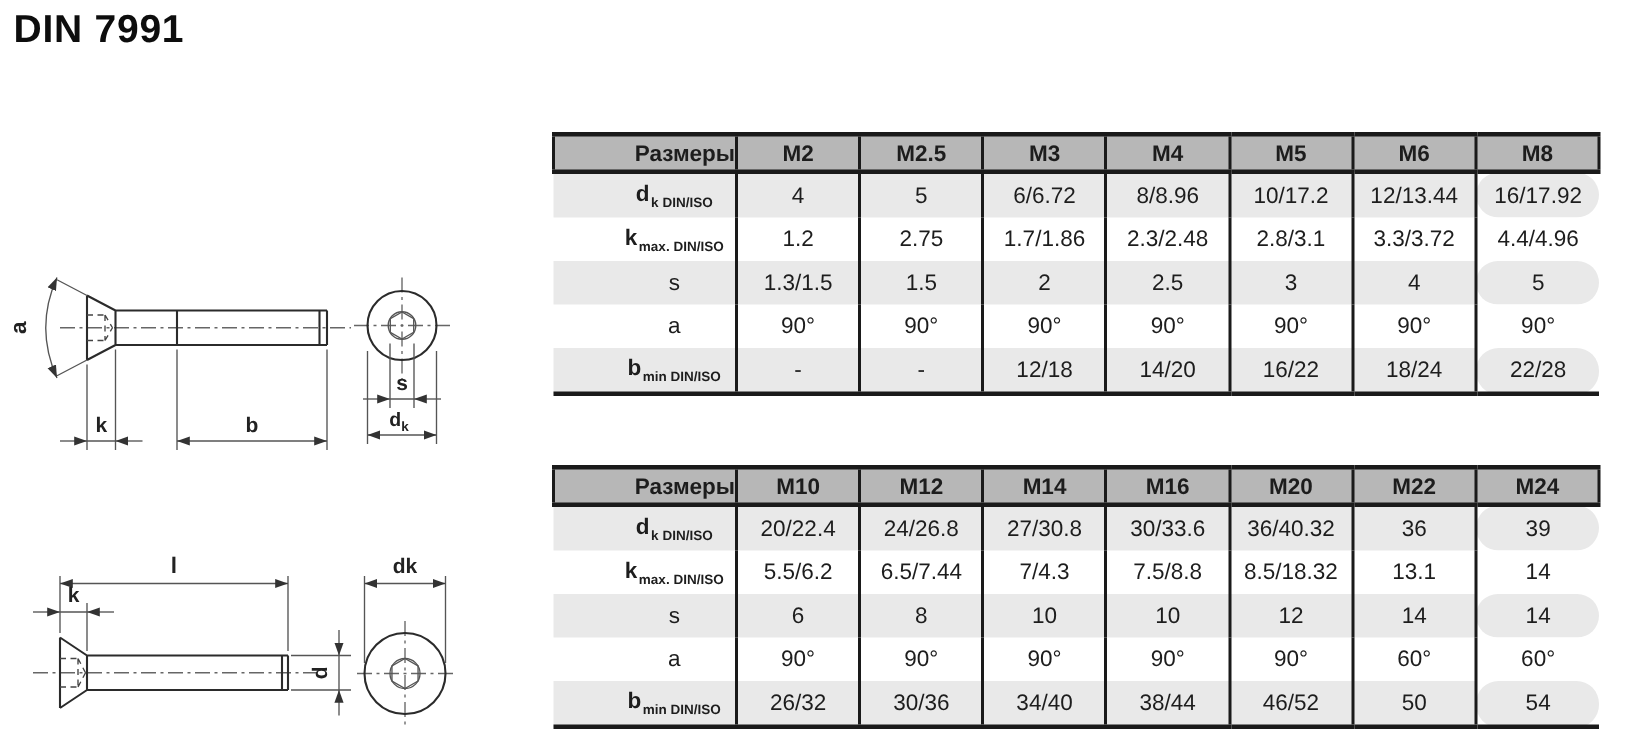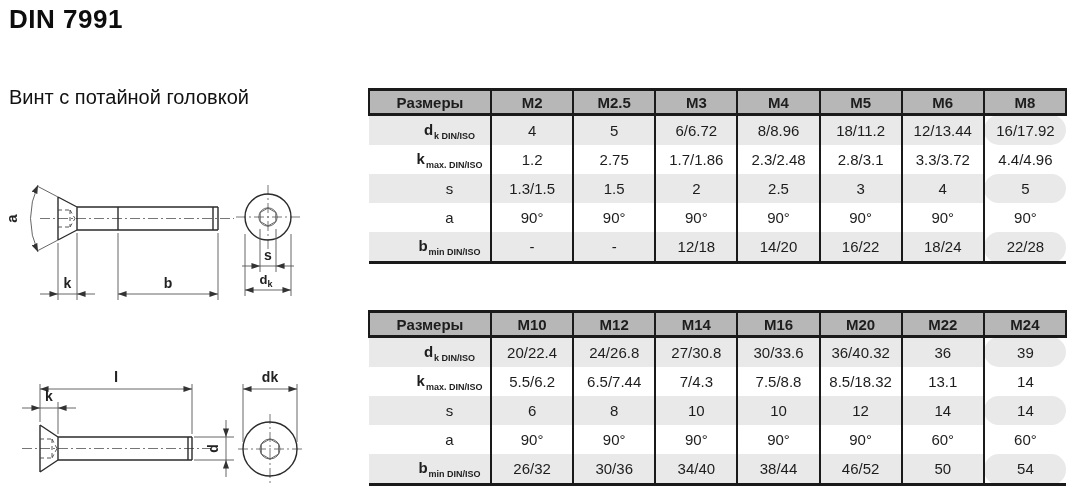--- a/index.html
+++ b/index.html
@@ -10,21 +10,21 @@
   .title-block { position:absolute; left:9px; top:4px; }
   .title-line { font-size:26px; font-weight:bold; line-height:30px; color:#0d0d0d; letter-spacing:0.5px; }
   .subtitle { position:absolute; left:9px; top:86px; font-size:20px; color:#111; }
 
   .dim-table {
     position:absolute; left:368px; width:699px;
     border-collapse:collapse; table-layout:fixed; font-size:15px; color:#1d1d1d;
   }
   .dim-table.t1 { top:88px; }
   .dim-table.t2 { top:310px; }
-  .dim-table th:first-child { width:120px; }
+  .dim-table th:first-child { width:120px;text-align:right; }
   .dim-table thead th {
     background:var(--header-bg,#b7b7b7);
     border-top:3px solid var(--line,#1a1a1a);
     border-bottom:3px solid var(--line,#1a1a1a);
     border-left:2px solid var(--line,#1a1a1a);
     border-right:2px solid var(--line,#1a1a1a);
     height:22px; font-weight:bold; font-size:15px; text-align:center; padding:0;
   }
   .dim-table tbody td {
     height:29px; padding:0; text-align:center;
@@ -47,21 +47,20 @@
   .hid { stroke:#444; stroke-width:0.9; fill:none; stroke-dasharray:4 3; }
 </style>
 </head>
 <body>
 
 <div class="page">
 
   <div class="title-block">
     <div class="title-line">DIN 7991</div>
   </div>
-  <div class="subtitle">Винт с потайной головкой</div>
 
   <svg class="drawing" style="left:4px; top:154px;" width="330" height="158" viewBox="0 0 330 158">
     <defs>
       <marker id="aE" viewBox="0 0 10 8" refX="9.5" refY="4" markerWidth="10" markerHeight="8" orient="auto">
         <path d="M0,0.6 L9.5,4 L0,7.4 Z" fill="#333"></path>
       </marker>
       <marker id="aS" viewBox="0 0 10 8" refX="0.5" refY="4" markerWidth="10" markerHeight="8" orient="auto">
         <path d="M10,0.6 L0.5,4 L10,7.4 Z" fill="#333"></path>
       </marker>
     </defs>
@@ -152,21 +151,21 @@
           <th>M8</th>
         </tr>
       </thead>
       <tbody>
         <tr>
           <td class="lbl boldlbl"><span class="lm">d</span><span class="ls">k DIN/ISO</span></td>
           <td>4</td>
           <td>5</td>
           <td>6/6.72</td>
           <td>8/8.96</td>
-          <td>18/11.2</td>
+          <td>10/17.2</td>
           <td>12/13.44</td>
           <td>16/17.92</td>
         </tr>
         <tr>
           <td class="lbl boldlbl"><span class="lm">k</span><span class="ls">max. DIN/ISO</span></td>
           <td>1.2</td>
           <td>2.75</td>
           <td>1.7/1.86</td>
           <td>2.3/2.48</td>
           <td>2.8/3.1</td>

